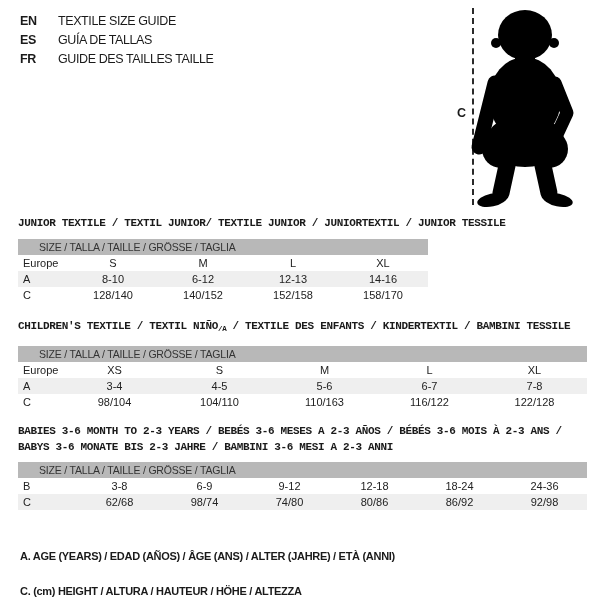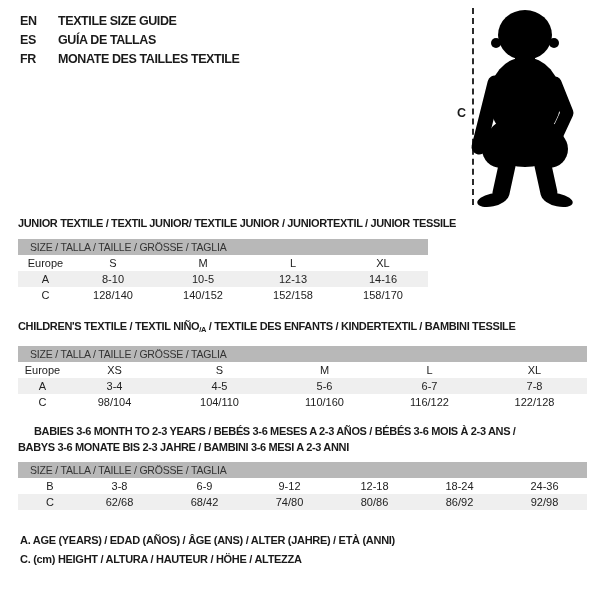--- a/index.html
+++ b/index.html
@@ -7,58 +7,58 @@
     width:600px;height:600px;position:relative;background:#ffffff;
     font-family:"Liberation Sans","DejaVu Sans",sans-serif;
     color:#1a1a1a;overflow:hidden;
   }
   .abs{position:absolute;}
 
   
   .lang-block{left:20px;top:11px;}
   .lang-row{display:flex;height:19.3px;align-items:center;}
   .lang-code{width:38px;font-size:12.5px;font-weight:bold;letter-spacing:-0.4px;}
-  .lang-label{font-size:12.5px;font-weight:bold;letter-spacing:-0.4px;white-space:nowrap;}
+  .lang-label{font-size:12.5px;font-weight:normal;letter-spacing:-0.4px;white-space:nowrap;}
 
   
   .dash-line{left:472px;top:8px;height:197px;width:0;border-left:2px dashed #2a2a2a;}
   .c-label{left:457px;top:106px;font-size:12.5px;font-weight:bold;}
 
   
-  .tbl-title{font-size:11px;font-weight:bold;letter-spacing:-0.35px;white-space:nowrap;line-height:13px;}
+  .tbl-title{font-size:11px;font-weight:bold;letter-spacing:-0.35px;white-space:nowrap;line-height:13px;font-family:Liberation Mono, monospace;}
   .subscript{font-size:7.5px;vertical-align:-2px;font-weight:bold;}
   table{border-collapse:collapse;table-layout:fixed;}
   td{font-size:11px;color:#222;height:16px;padding:0;line-height:16px;vertical-align:middle;}
   tr.size-bar td{
     background:#b8b8b8;color:#333;font-size:10.5px;letter-spacing:-0.2px;
-    padding-left:12px;text-align:left;height:16px;
+    padding-left:21px;text-align:left;height:16px;
   }
-  td.rowlabel{text-align:center;padding-left:5px;}
+  td.rowlabel{text-align:left;padding-left:5px;}
   td.val{text-align:center;}
   tr.alt td{background:#efefef;}
 
   
   .notes{left:20px;top:531px;}
-  .note-line{font-size:11px;font-weight:bold;letter-spacing:-0.3px;height:19.3px;line-height:19.3px;white-space:nowrap;}
+  .note-line{font-size:11px;font-weight:bold;letter-spacing:-0.3px;height:19.3px;line-height:19.3px;white-space:nowrap;margin-top:16px;}
 </style>
 </head>
 <body>
 
 <div class="abs lang-block">
   <div class="lang-row">
     <span class="lang-code">EN</span>
     <span class="lang-label">TEXTILE SIZE GUIDE</span>
   </div>
   <div class="lang-row">
     <span class="lang-code">ES</span>
     <span class="lang-label">GUÍA DE TALLAS</span>
   </div>
   <div class="lang-row">
     <span class="lang-code">FR</span>
-    <span class="lang-label">MONATE DES TAILLES TEXTILE</span>
+    <span class="lang-label">GUIDE DES TAILLES TAILLE</span>
   </div>
 </div>
 
 <div class="abs dash-line"></div>
 <div class="abs c-label">C</div>
 
 <svg class="abs" style="left:455px;top:3px;" width="145" height="208" viewBox="0 0 145 208" aria-hidden="true">
   <g fill="#000000" stroke="#000000">
 
     <circle cx="41" cy="40" r="5" stroke="none"></circle>
@@ -103,21 +103,21 @@
   <tr>
     <td class="rowlabel">Europe</td>
     <td class="val">S</td>
     <td class="val">M</td>
     <td class="val">L</td>
     <td class="val">XL</td>
   </tr>
   <tr class="alt">
     <td class="rowlabel">A</td>
     <td class="val">8-10</td>
-    <td class="val">10-5</td>
+    <td class="val">6-12</td>
     <td class="val">12-13</td>
     <td class="val">14-16</td>
   </tr>
   <tr>
     <td class="rowlabel">C</td>
     <td class="val">128/140</td>
     <td class="val">140/152</td>
     <td class="val">152/158</td>
     <td class="val">158/170</td>
   </tr>
@@ -154,28 +154,28 @@
     <td class="val">3-4</td>
     <td class="val">4-5</td>
     <td class="val">5-6</td>
     <td class="val">6-7</td>
     <td class="val">7-8</td>
   </tr>
   <tr>
     <td class="rowlabel">C</td>
     <td class="val">98/104</td>
     <td class="val">104/110</td>
-    <td class="val">110/160</td>
+    <td class="val">110/163</td>
     <td class="val">116/122</td>
     <td class="val">122/128</td>
   </tr>
 </tbody>
   </table>
 
-<div class="abs tbl-title" style="left:34px;top:425px;">BABIES 3-6 MONTH TO 2-3 YEARS / BEBÉS 3-6 MESES A 2-3 AÑOS / BÉBÉS 3-6 MOIS À 2-3 ANS /</div>
+<div class="abs tbl-title" style="left:18px;top:425px;">BABIES 3-6 MONTH TO 2-3 YEARS / BEBÉS 3-6 MESES A 2-3 AÑOS / BÉBÉS 3-6 MOIS À 2-3 ANS /</div>
 <div class="abs tbl-title" style="left:18px;top:441px;">BABYS 3-6 MONATE BIS 2-3 JAHRE / BAMBINI 3-6 MESI A 2-3 ANNI</div>
 
 <table class="abs" style="left:18px;top:462px;width:569px;">
   <colgroup>
       <col style="width:59px">
       <col>
       <col>
       <col>
       <col>
       <col>
@@ -190,21 +190,21 @@
     <td class="val">3-8</td>
     <td class="val">6-9</td>
     <td class="val">9-12</td>
     <td class="val">12-18</td>
     <td class="val">18-24</td>
     <td class="val">24-36</td>
   </tr>
   <tr class="alt">
     <td class="rowlabel">C</td>
     <td class="val">62/68</td>
-    <td class="val">68/42</td>
+    <td class="val">98/74</td>
     <td class="val">74/80</td>
     <td class="val">80/86</td>
     <td class="val">86/92</td>
     <td class="val">92/98</td>
   </tr>
 </tbody>
   </table>
 
 <div class="abs notes">
   <div class="note-line">A. AGE (YEARS) / EDAD (AÑOS) / ÂGE (ANS) / ALTER (JAHRE) / ETÀ (ANNI)</div>

